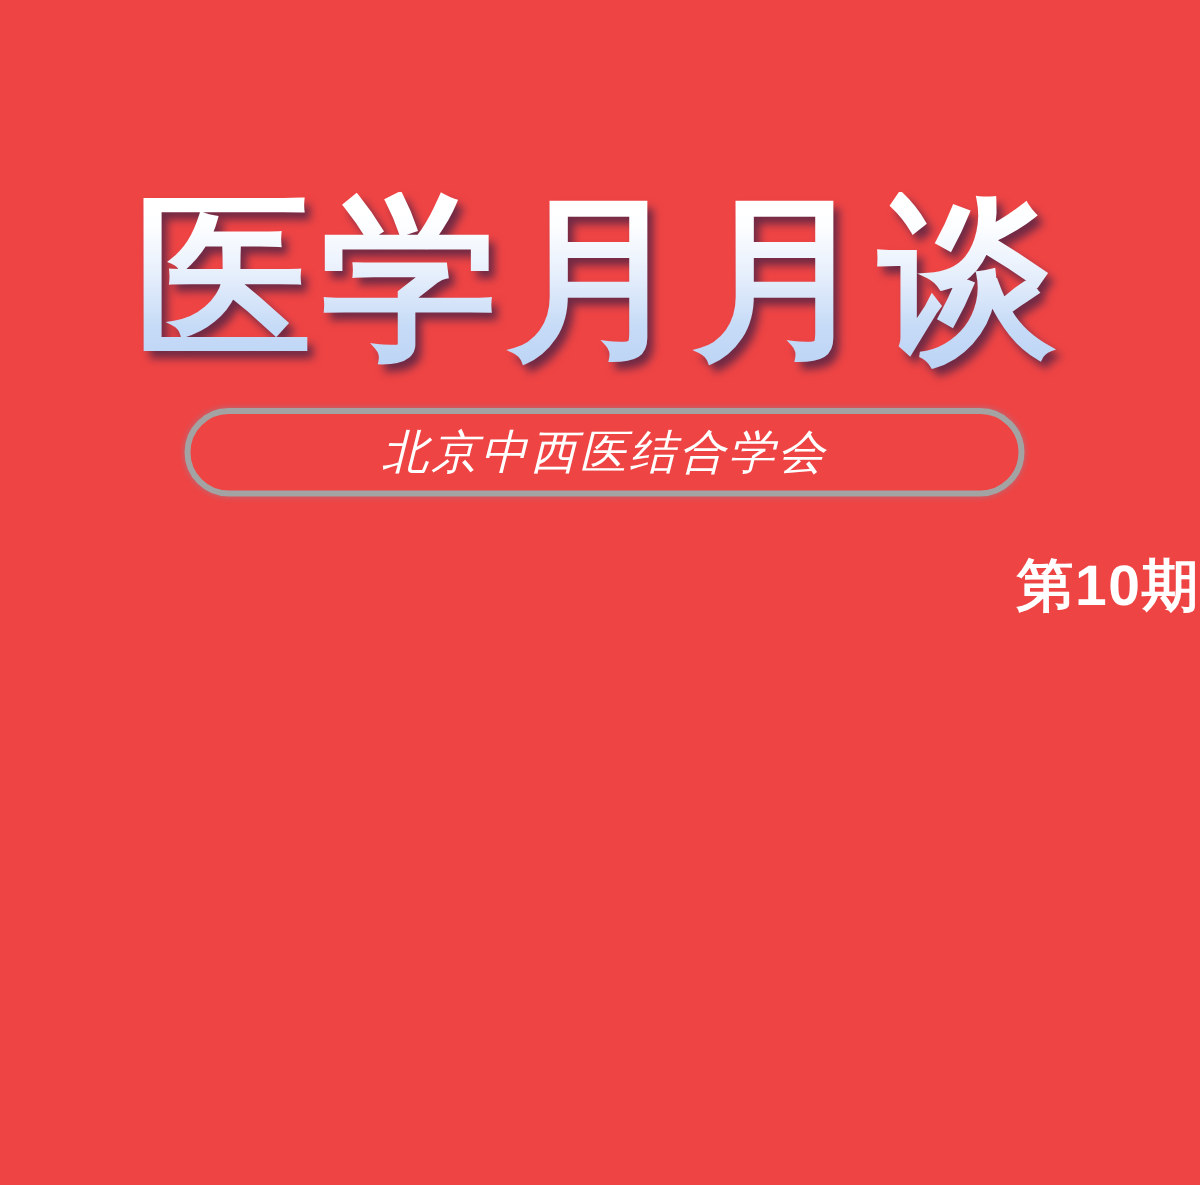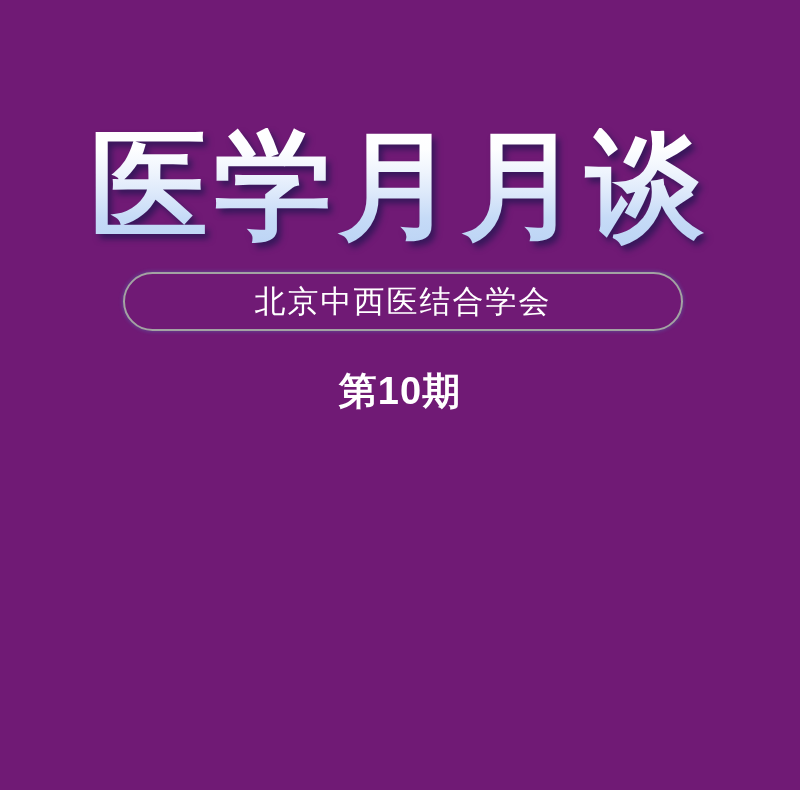--- a/index.html
+++ b/index.html
@@ -13,21 +13,21 @@
 
   body {
     font-family: "Liberation Sans", "DejaVu Sans", sans-serif;
     background: #21379a;
   }
 
   .poster {
     position: relative;
     width: 800px;
     height: 790px;
-    background: #701a75;
+    background: #ef4444;
     overflow: hidden;
   }
 
   
   .masthead {
     position: absolute;
     top: 128px;
     left: 0;
     width: 800px;
     text-align: center;
@@ -57,46 +57,47 @@
     filter: drop-shadow(4px 5px 3px rgba(8, 20, 70, 0.55));
   }
 
   
   .org-pill {
     position: absolute;
     top: 272px;
     left: 123px;
     width: 560px;
     height: 59px;
-    border: 2px solid #a3a3a3;
+    border: 4px solid #a3a3a3;
     border-radius: 32px;
     background: transparent;
     display: flex;
     align-items: center;
     justify-content: center;
     box-shadow: 0 0 4px rgba(56, 198, 234, 0.35);
+    font-style: italic;
   }
 
   .org-pill-label {
     font-family: "Liberation Serif", "DejaVu Serif", serif;
     font-size: 31px;
     font-weight: 400;
     color: #ffffff;
     letter-spacing: 2px;
     line-height: 1;
     white-space: nowrap;
   }
 
   
   .episode {
     position: absolute;
     top: 371px;
     left: 0;
     width: 800px;
-    text-align: center;
+    text-align: right;
     font-family: "Liberation Sans", "DejaVu Sans", sans-serif;
     font-size: 38px;
     font-weight: 700;
     color: #ffffff;
     letter-spacing: 1px;
     line-height: 1.1;
     white-space: nowrap;
   }
 
   

